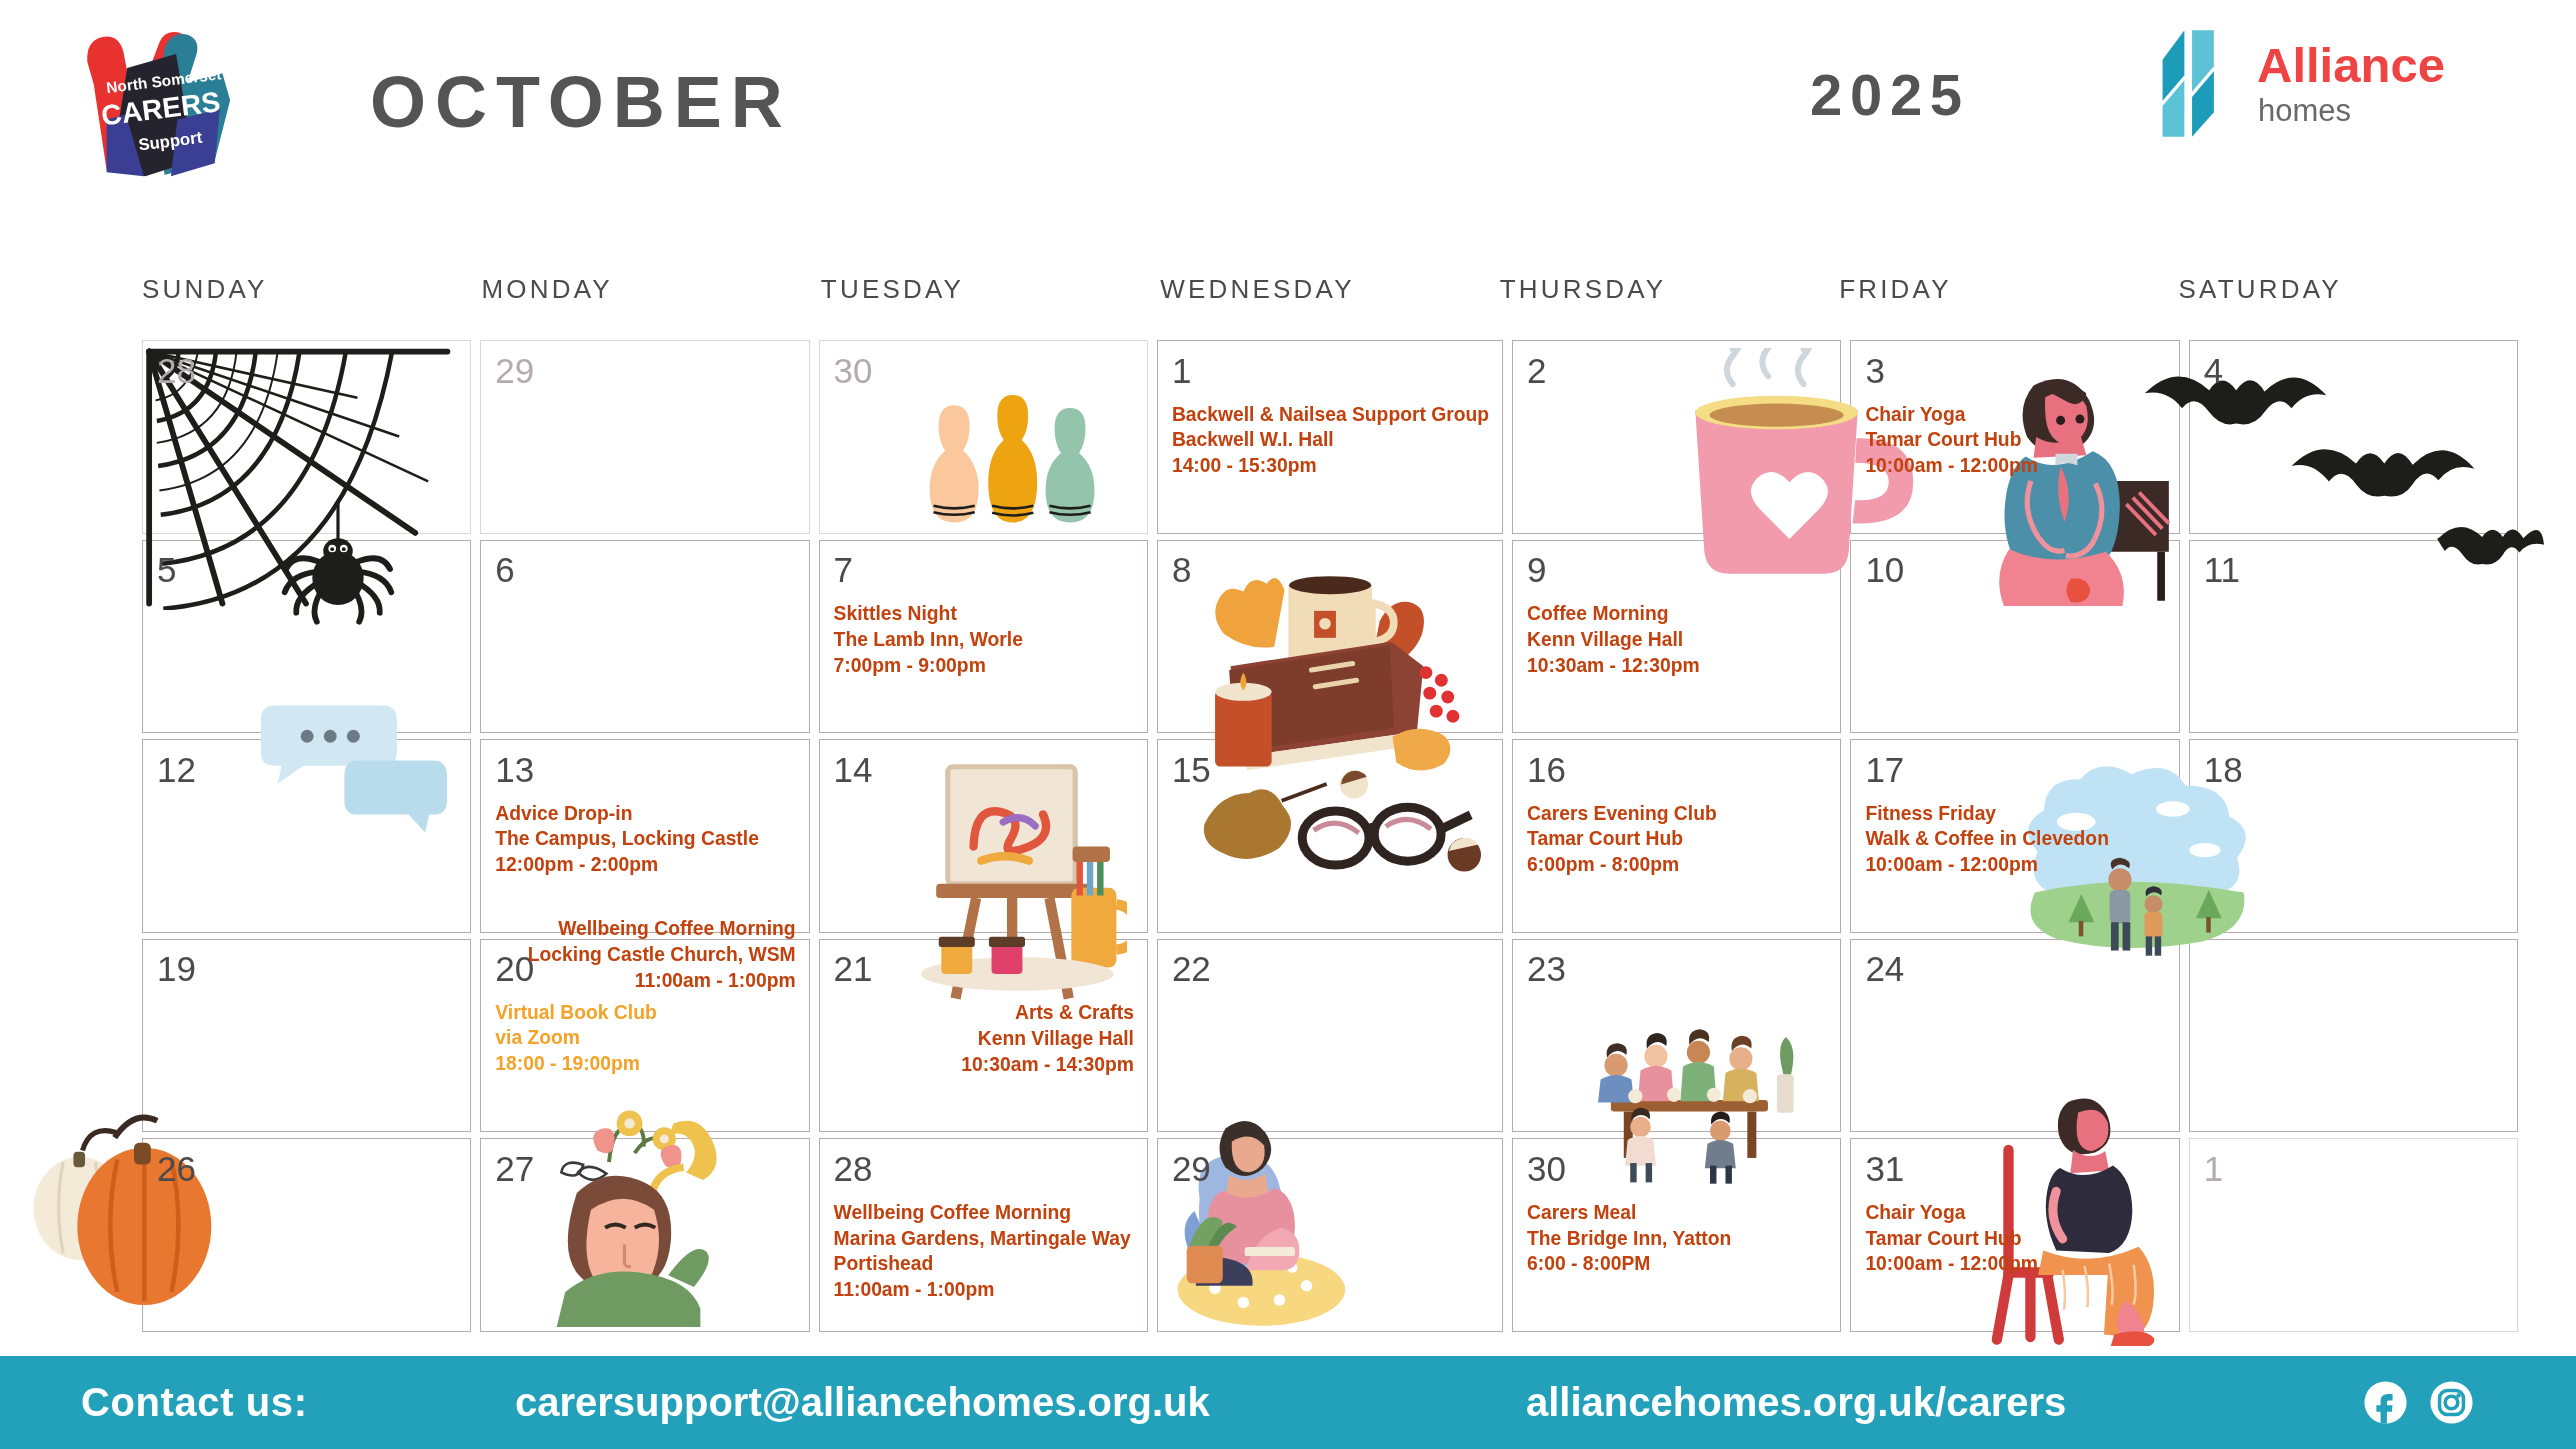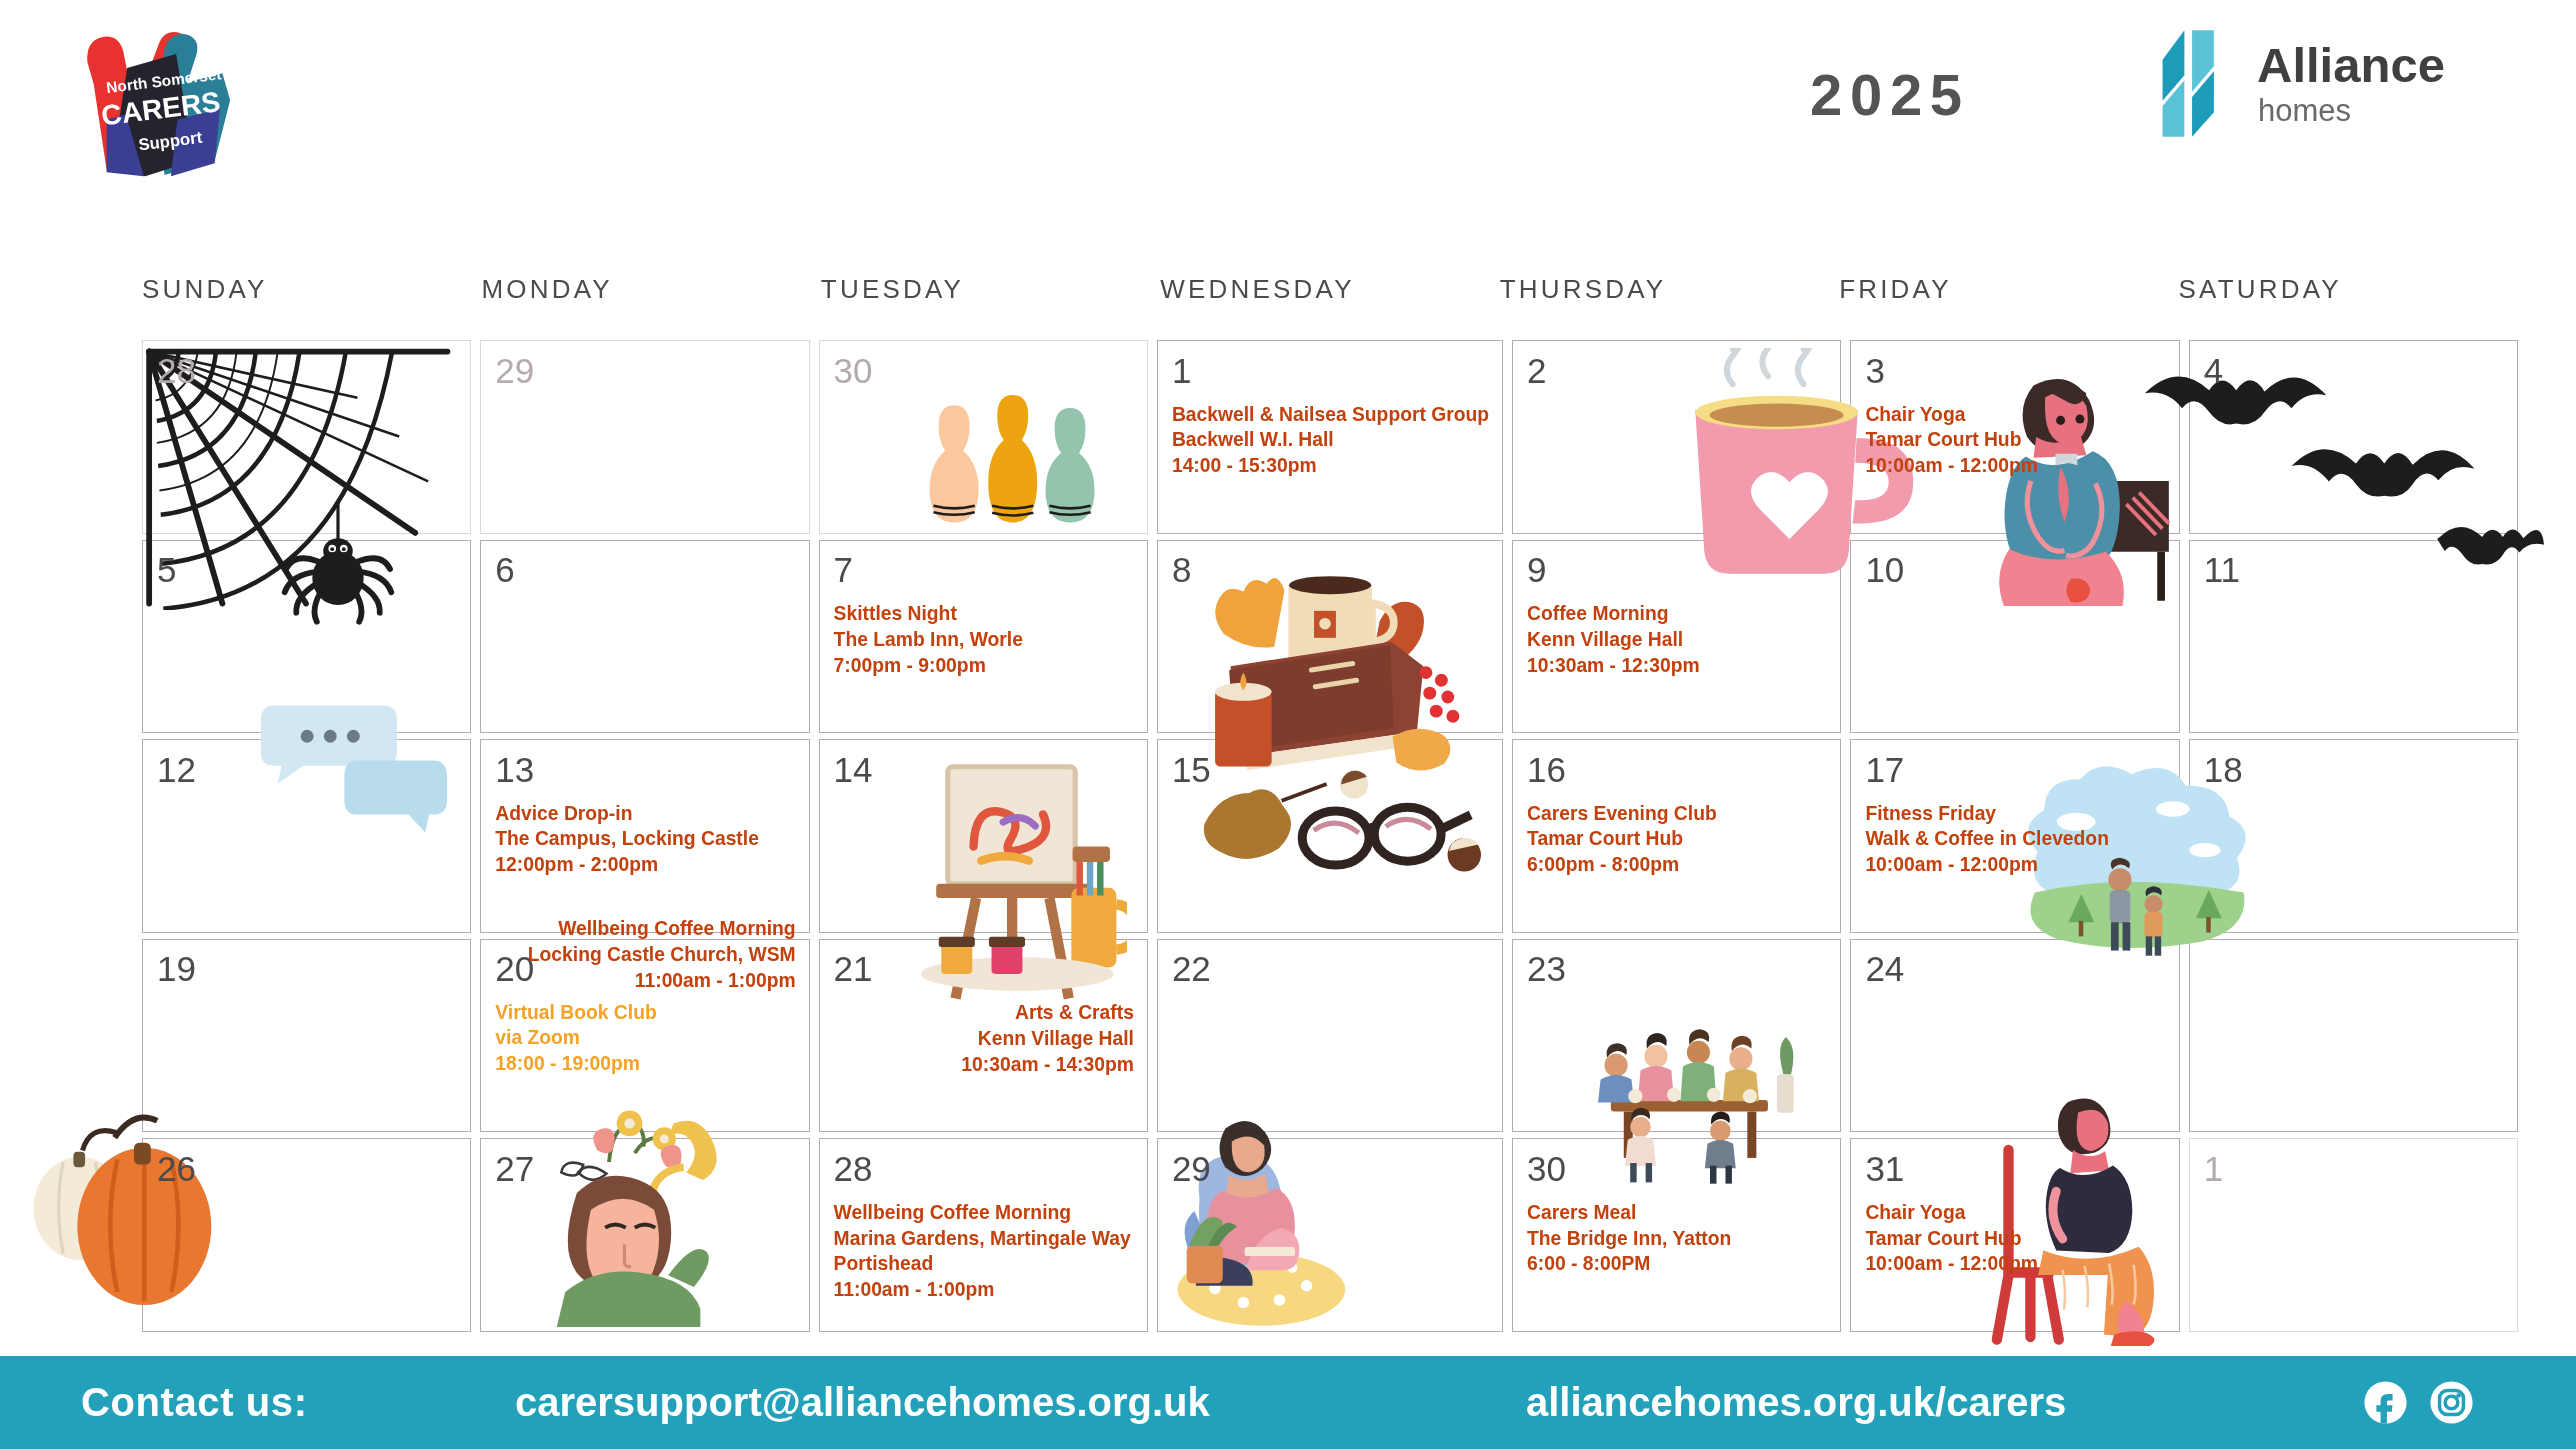--- a/index.html
+++ b/index.html
@@ -39,21 +39,21 @@
     color: #555356;
   }
   .logo-alliance {
     position: absolute;
     left: 2138px; top: 29px;
     width: 399px; height: 109px;
   }
   .alliance-mark { position: absolute; left: 0; top: 0; width: 103px; height: 109px; }
   .alliance-word {
     position: absolute; left: 119px; top: 7.7px;
-    font-size: 49px; font-weight: 700; color: #404040; letter-spacing: 0px;
+    font-size: 49px; font-weight: 700; color: #ef4444; letter-spacing: 0px;
   }
   .alliance-sub {
     position: absolute; left: 120px; top: 64px;
     font-size: 31px; font-weight: 400; color: #6a686b;
   }
 
   
   .daynames {
     position: absolute;
     left: 142px; top: 274px;
@@ -152,20 +152,21 @@
       <path d="M150 40 Q160 12 186 18 Q208 26 198 54 L186 92 L240 78 L252 120 L228 214 L150 236 L140 130 Z" fill="#2a7f96"></path>
       <path d="M92 70 L168 48 L196 214 L120 238 L68 226 Z" fill="#25232d"></path>
       <path d="M60 150 L90 142 L118 238 L60 232 Z" fill="#3a3f94"></path>
       <path d="M170 150 L236 134 L228 218 L160 238 Z" fill="#3a3f94"></path>
       <text x="150" y="98" font-family="Liberation Sans, sans-serif" font-size="24" font-weight="700" fill="#ffffff" text-anchor="middle" transform="rotate(-7 150 98)">North Somerset</text>
       <text x="146" y="148" font-family="Liberation Sans, sans-serif" font-size="44" font-weight="700" fill="#ffffff" text-anchor="middle" transform="rotate(-7 146 148)">CARERS</text>
       <text x="160" y="192" font-family="Liberation Sans, sans-serif" font-size="26" font-weight="700" fill="#ffffff" text-anchor="middle" transform="rotate(-7 160 192)">Support</text>
     </svg>
   </div>
 
+  <div class="month-title">OCTOBER</div>
   <div class="year-title">2025</div>
 
   <div class="logo-alliance">
     <svg class="alliance-mark" viewBox="0 0 160 170">
       <path d="M72 2 L72 72 L38 112 L38 48 Z" fill="#1c9cb8"></path>
       <path d="M38 120 L72 80 L72 168 L38 168 Z" fill="#5cc3d6"></path>
       <path d="M84 2 L118 2 L118 58 L84 98 Z" fill="#5cc3d6"></path>
       <path d="M118 66 L118 130 L84 168 L84 106 Z" fill="#1c9cb8"></path>
     </svg>
     <div class="alliance-word">Alliance</div>

